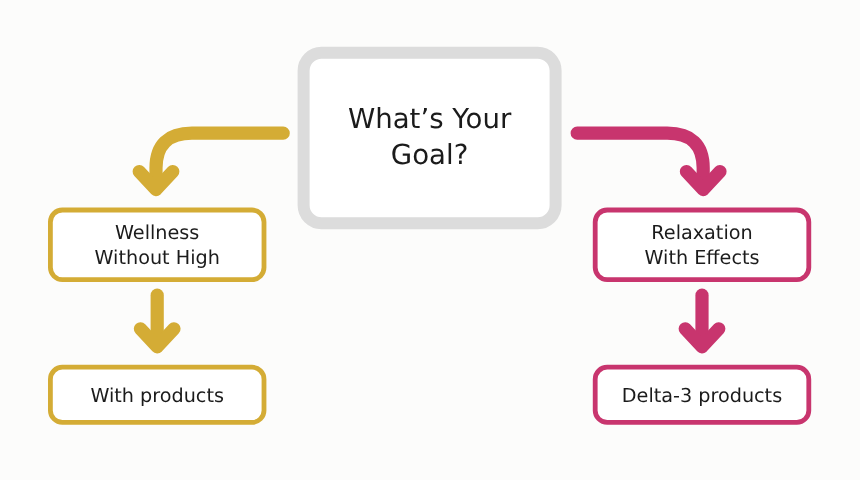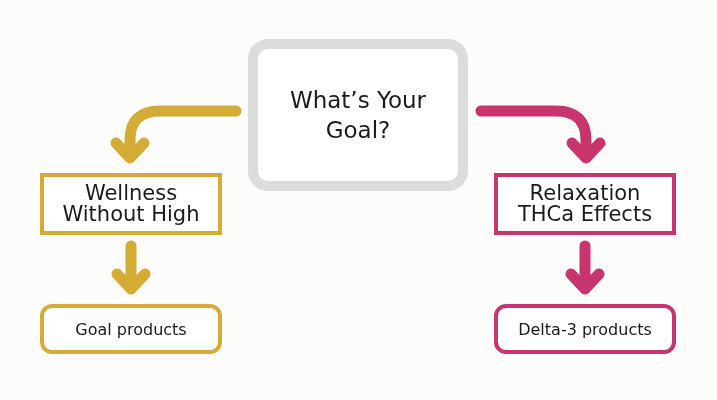--- a/index.html
+++ b/index.html
@@ -1,21 +1,21 @@
 <!DOCTYPE html>
 <html><head>
 <meta charset="utf-8">
 <style>
   html,body{margin:0;padding:0;}
   body{width:717px;height:400px;background:#fcfcfb;position:relative;overflow:hidden;font-family:"DejaVu Sans","Liberation Sans",sans-serif;}
   .box{position:absolute;box-sizing:border-box;background:#fff;display:flex;align-items:center;justify-content:center;text-align:center;color:#1b1b1b;}
   .center{left:248px;top:39px;width:220px;height:152px;border:10px solid #dcdcdc;border-radius:20px;font-size:23px;line-height:30px;}
   .gold{border:4px solid #d4ac35;}
   .pink{border:4px solid #c8356e;}
-  .mid{width:182px;height:62px;top:173px;border-radius:0;font-size:21px;line-height:21px;}
+  .mid{width:182px;height:62px;top:173px;border-radius:12px;font-size:16px;line-height:21px;}
   .bot{width:182px;height:50px;top:304px;border-radius:12px;font-size:16px;}
   .l{left:40px;} .r{left:494px;}
   svg.arrows{position:absolute;left:0;top:0;}
   .t{white-space:pre-line;text-align:center;}
 </style>
 </head>
 <body>
 
 <svg class="arrows" width="717" height="400">
 
@@ -43,22 +43,22 @@
 <div class="box center">
   <span class="t">What’s Your
 Goal?</span>
 </div>
 
 <div class="box mid gold l">
   <span class="t">Wellness
 Without High</span>
 </div>
 <div class="box bot gold l">
-  <span class="t">Goal products</span>
+  <span class="t">With products</span>
 </div>
 
 <div class="box mid pink r">
   <span class="t">Relaxation
-THCa Effects</span>
+With Effects</span>
 </div>
 <div class="box bot pink r">
   <span class="t">Delta-3 products</span>
 </div>
 
 </body></html>

